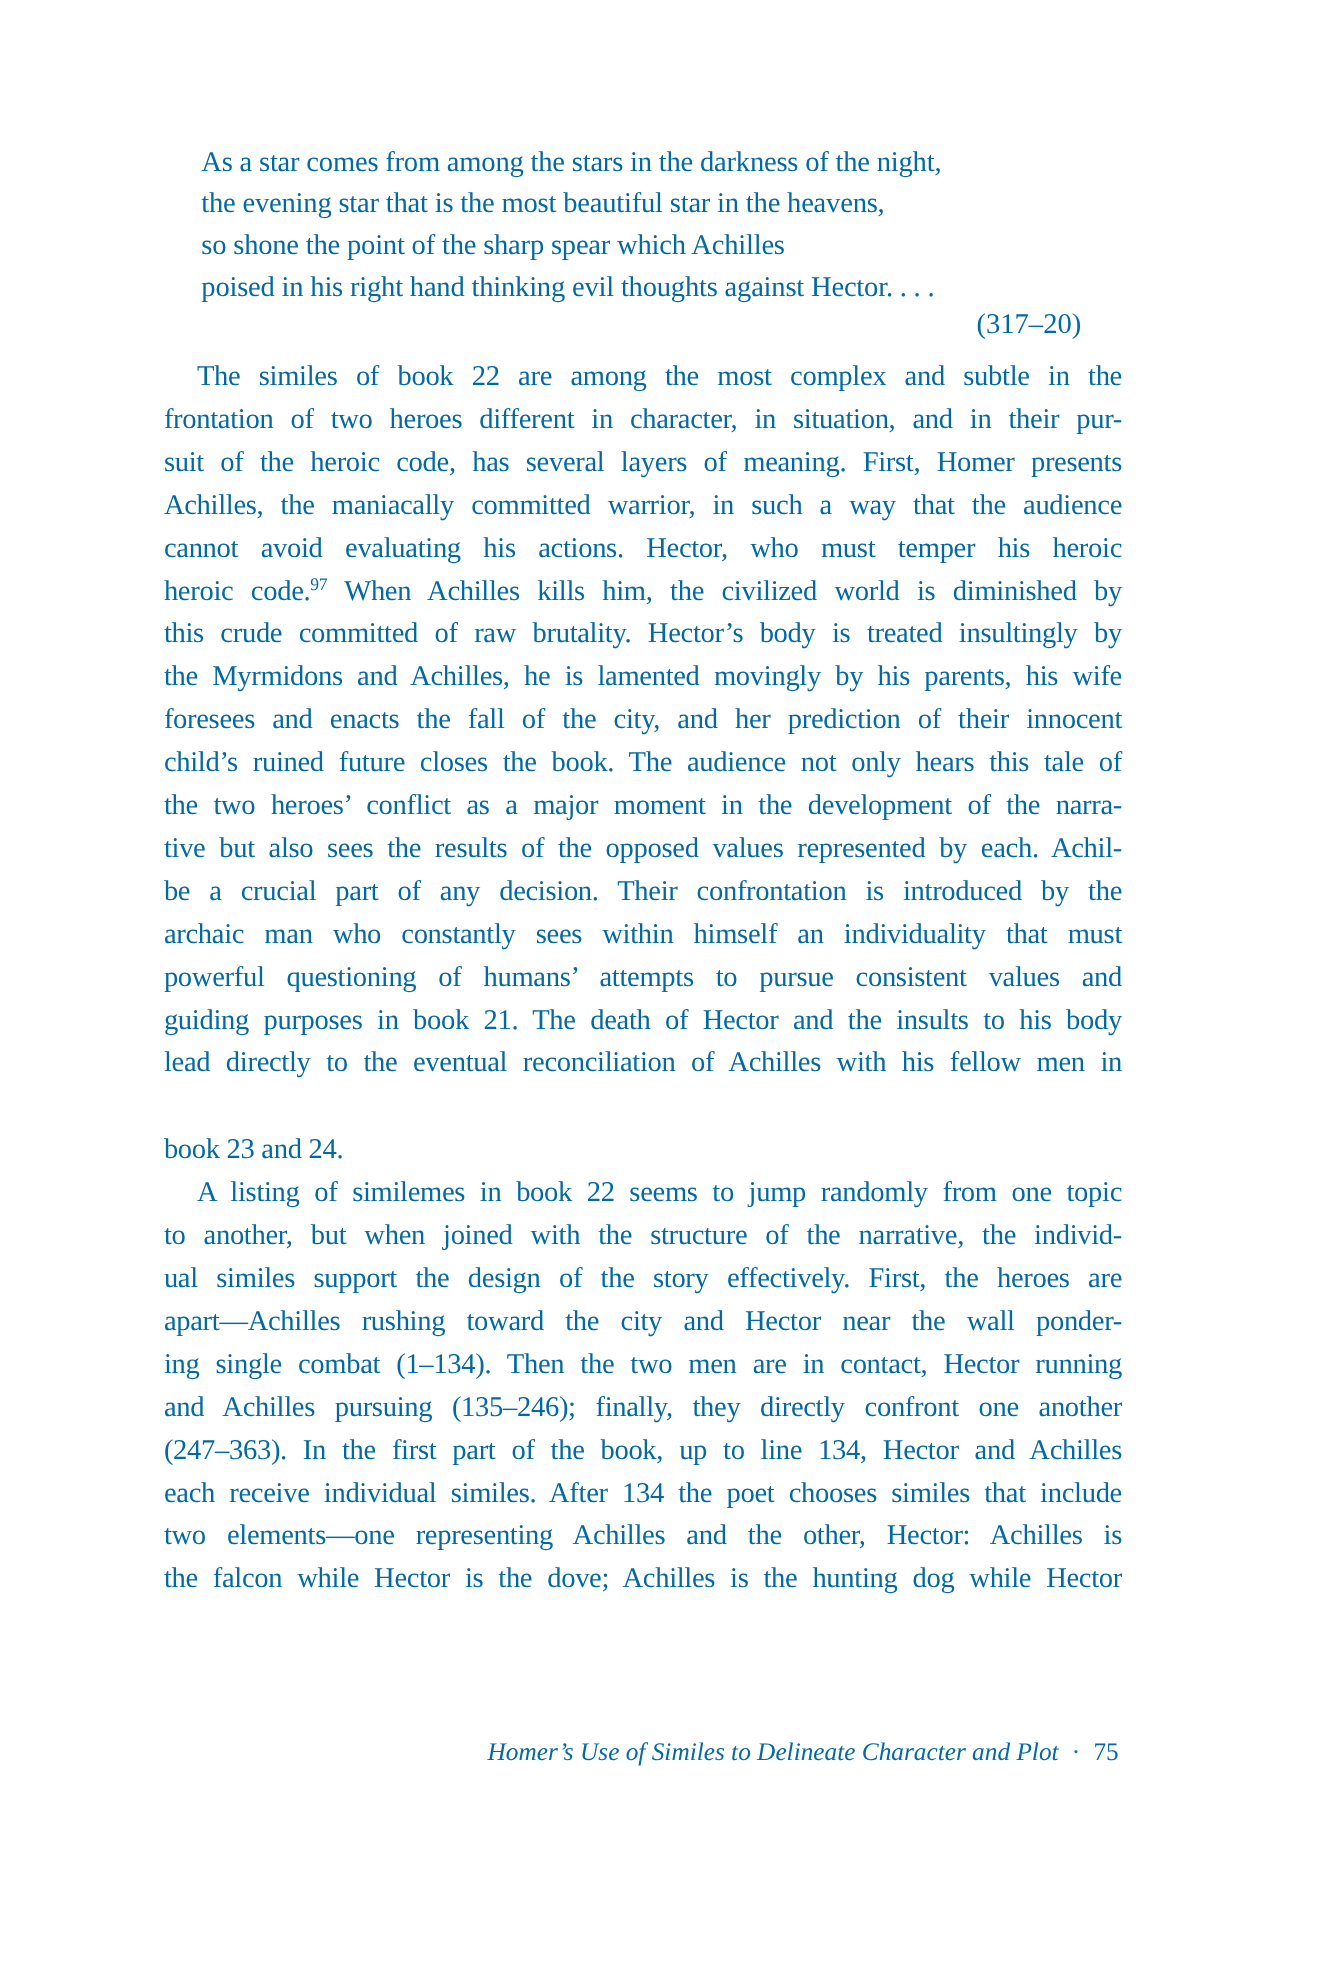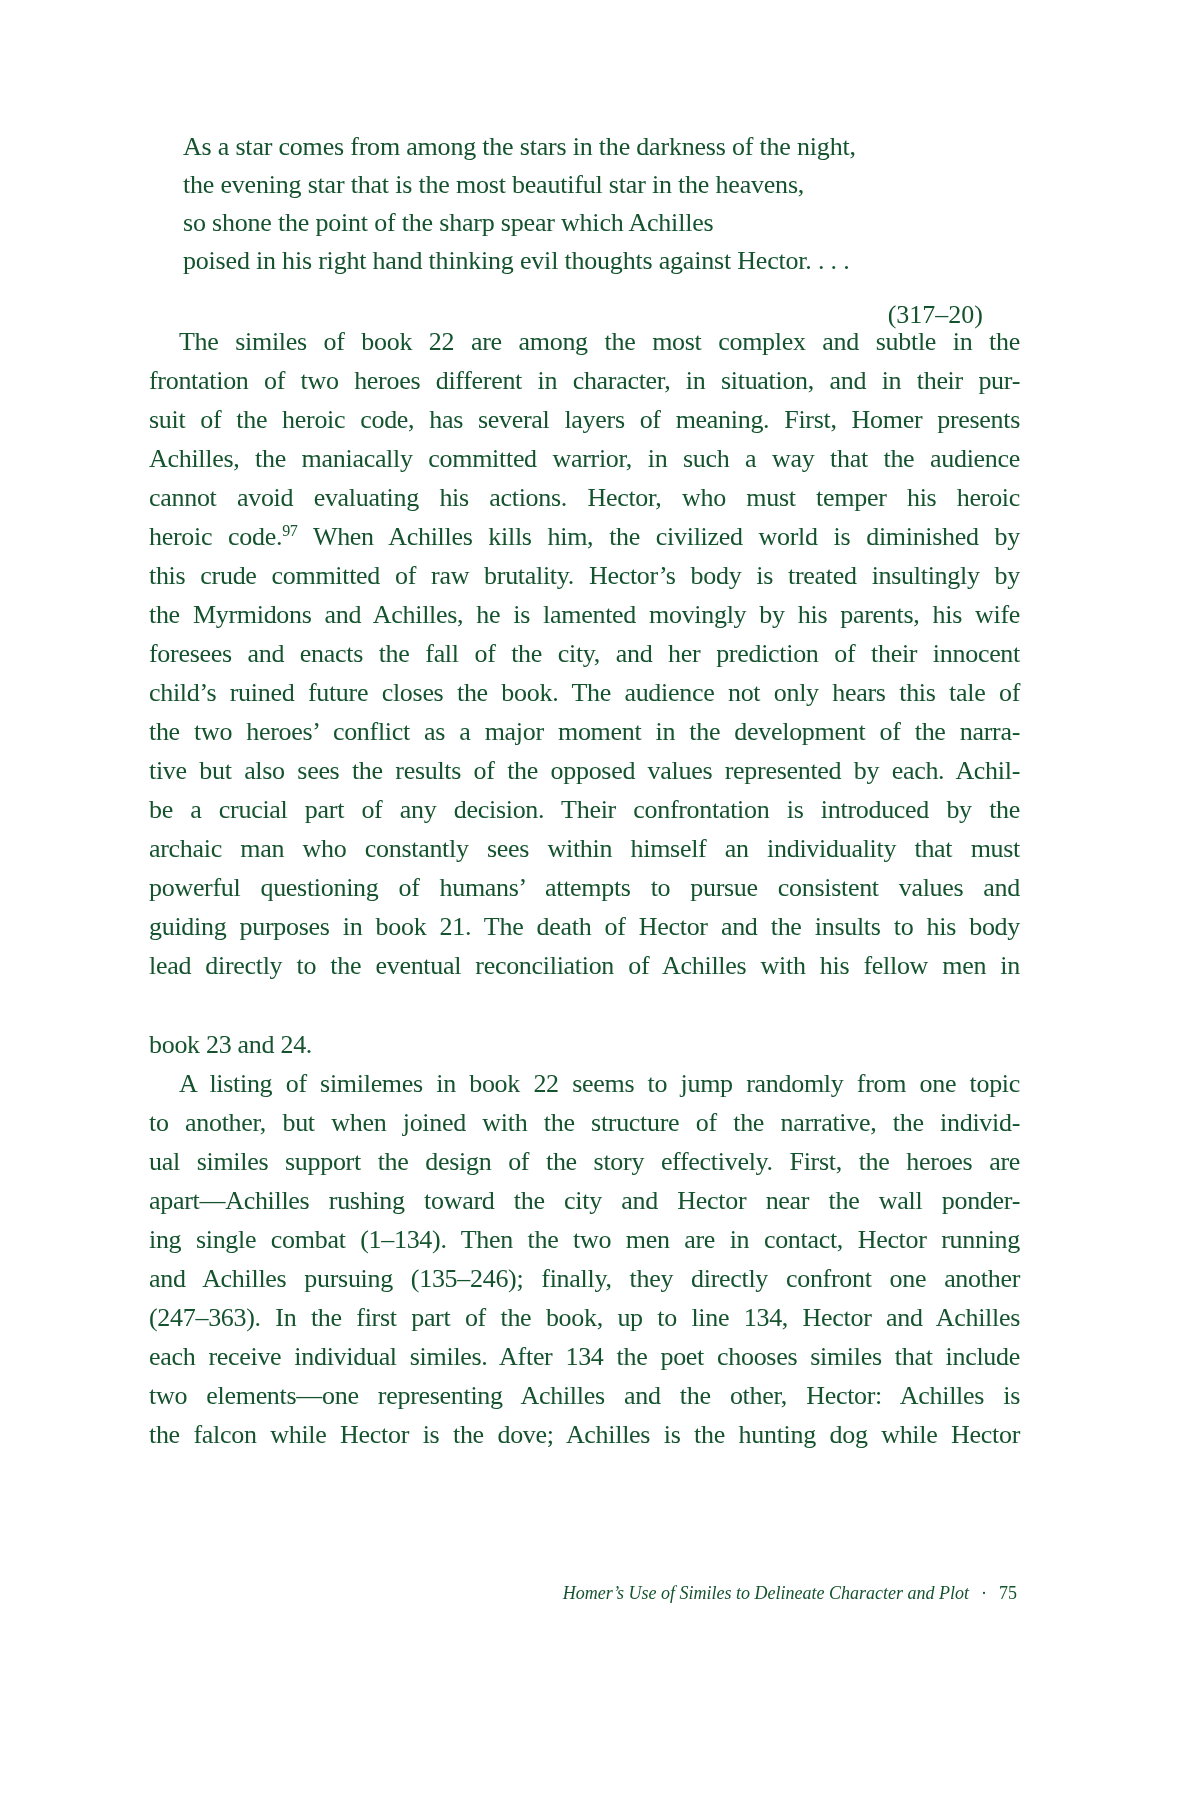--- a/index.html
+++ b/index.html
@@ -1,28 +1,28 @@
 <!DOCTYPE html>
 <html><head>
 <meta charset="utf-8">
 <style>
   html, body { margin: 0; padding: 0; background: #ffffff; }
   body { width: 1200px; height: 1800px; position: relative; overflow: hidden; }
-  .page { position: absolute; left: 0; top: 0; width: 1200px; height: 1800px; background: #fff; color: #14532d;
+  .page { position: absolute; left: 0; top: 0; width: 1200px; height: 1800px; background: #fff; color: #0369a1;
           font-family: "Liberation Serif", "DejaVu Serif", serif; }
   .verse { position: absolute; left: 183px; top: 128px; width: 830px; }
   .verse-line { display: block; height: 38px; line-height: 38px; font-size: 26px; white-space: nowrap; letter-spacing: -0.2px; }
-  .citation { position: absolute; right: 217px; top: 296px; font-size: 26px; line-height: 38px; }
+  .citation { position: absolute; right: 217px; top: 276px; font-size: 26px; line-height: 38px; }
   .body-text { position: absolute; left: 149px; top: 322px; width: 871px; }
   .line { display: block; height: 39px; line-height: 39px; font-size: 26px; white-space: nowrap;
           text-align: justify; text-align-last: justify; letter-spacing: -0.3px; }
   .line.last { text-align-last: left; margin-top: 40px; }
   .line.indent { padding-left: 30px; }
   sup { font-size: 16px; line-height: 0; vertical-align: 9px; }
-  .footer { position: absolute; right: 183px; top: 1578px; font-size: 18px; line-height: 30px; white-space: nowrap; }
+  .footer { position: absolute; right: 183px; top: 1578px; font-size: 23px; line-height: 30px; white-space: nowrap; }
   .footer .running-title { font-style: italic; }
   .footer .sep { margin: 0 12px; }
 </style>
 </head>
 <body>
 
 <div class="page">
 
   <div class="verse">
     <span class="verse-line">As a star comes from among the stars in the darkness of the night,</span>

